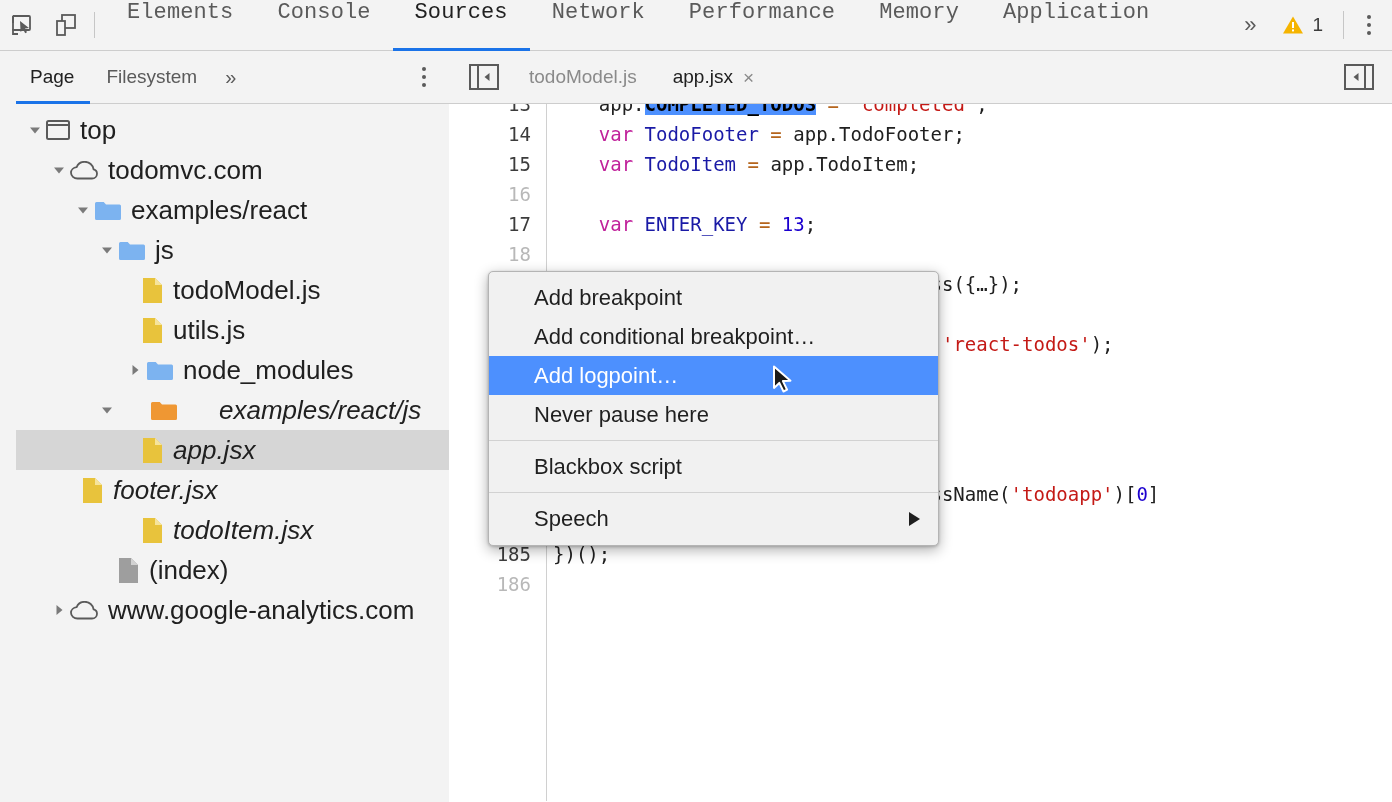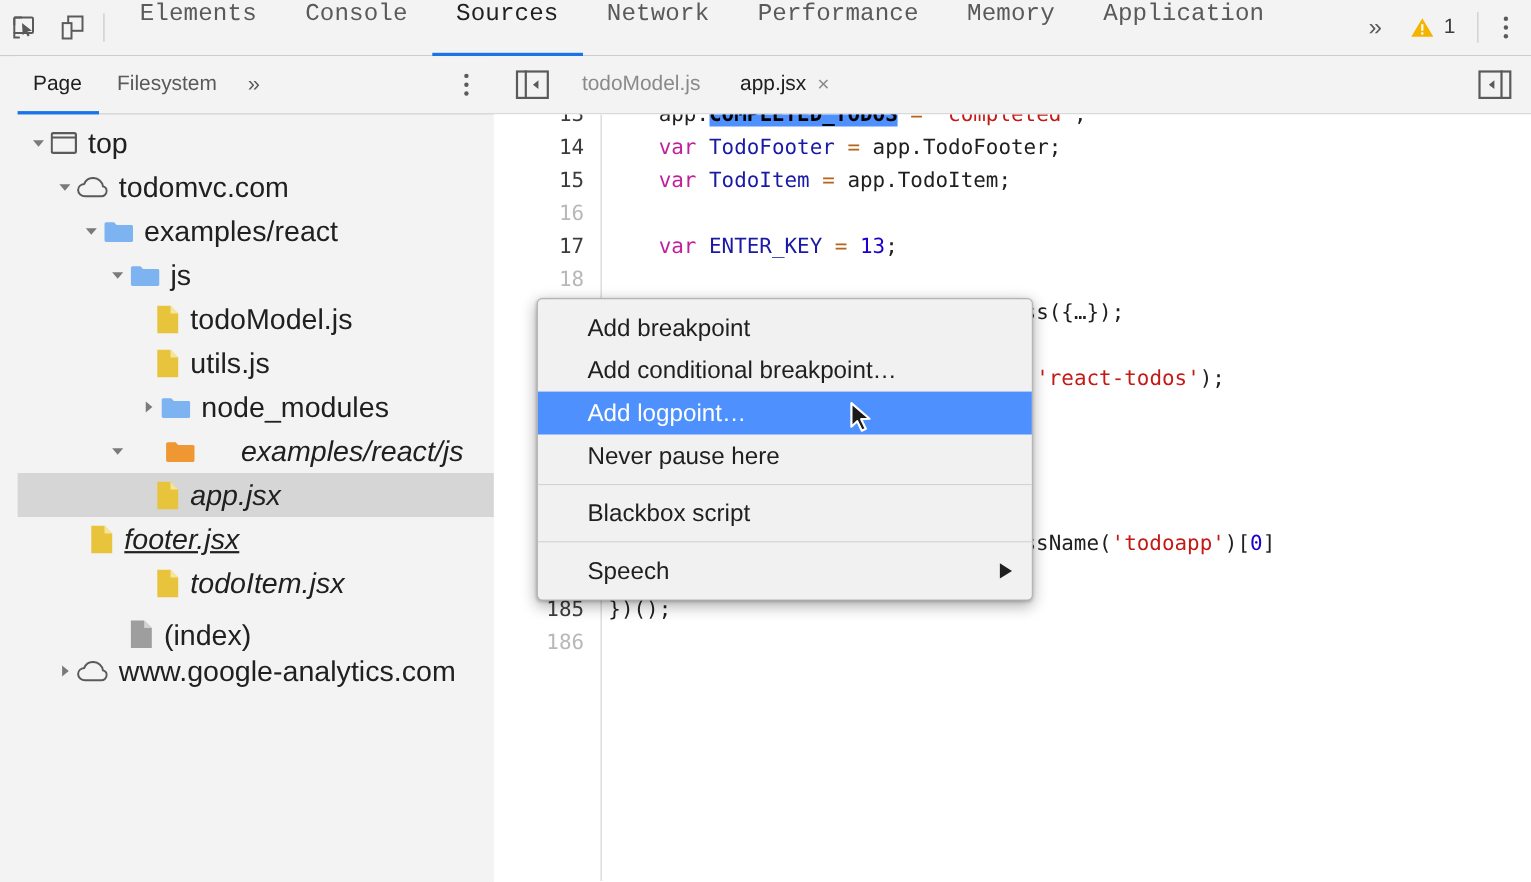--- a/index.html
+++ b/index.html
@@ -434,41 +434,41 @@
         <div class="tree-row selected" style="padding-left: 104px;">
           <span class="twisty"></span>
           <span class="ticon">
             <svg width="21" height="27" viewBox="0 0 21 27">
               <path d="M1 1h12l7 7v18H1z" fill="#e8c33c"></path>
               <path d="M13 1l7 7h-7z" fill="#f6e49b"></path>
             </svg>
           </span>
           <span class="tlabel italic">app.jsx</span>
         </div>
-        <div class="tree-row" style="padding-left: 44px; text-decoration: underline;">
+        <div class="tree-row" style="padding-left: 44px;">
           <span class="twisty"></span>
           <span class="ticon">
             <svg width="21" height="27" viewBox="0 0 21 27">
               <path d="M1 1h12l7 7v18H1z" fill="#e8c33c"></path>
               <path d="M13 1l7 7h-7z" fill="#f6e49b"></path>
             </svg>
           </span>
           <span class="tlabel italic">footer.jsx</span>
         </div>
         <div class="tree-row" style="padding-left: 104px;">
           <span class="twisty"></span>
           <span class="ticon">
             <svg width="21" height="27" viewBox="0 0 21 27">
               <path d="M1 1h12l7 7v18H1z" fill="#e8c33c"></path>
               <path d="M13 1l7 7h-7z" fill="#f6e49b"></path>
             </svg>
           </span>
           <span class="tlabel italic">todoItem.jsx</span>
         </div>
-        <div class="tree-row" style="padding-left: 80px; align-items: flex-end;">
+        <div class="tree-row" style="padding-left: 80px;">
           <span class="twisty"></span>
           <span class="ticon">
             <svg width="21" height="27" viewBox="0 0 21 27">
               <path d="M1 1h12l7 7v18H1z" fill="#9e9e9e"></path>
               <path d="M13 1l7 7h-7z" fill="#d2d2d2"></path>
             </svg>
           </span>
           <span class="tlabel">(index)</span>
         </div>
         <div class="tree-row" style="padding-left: 32px;">

